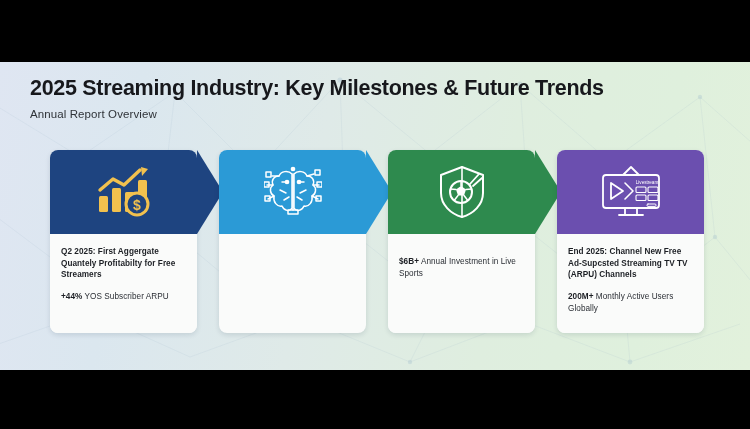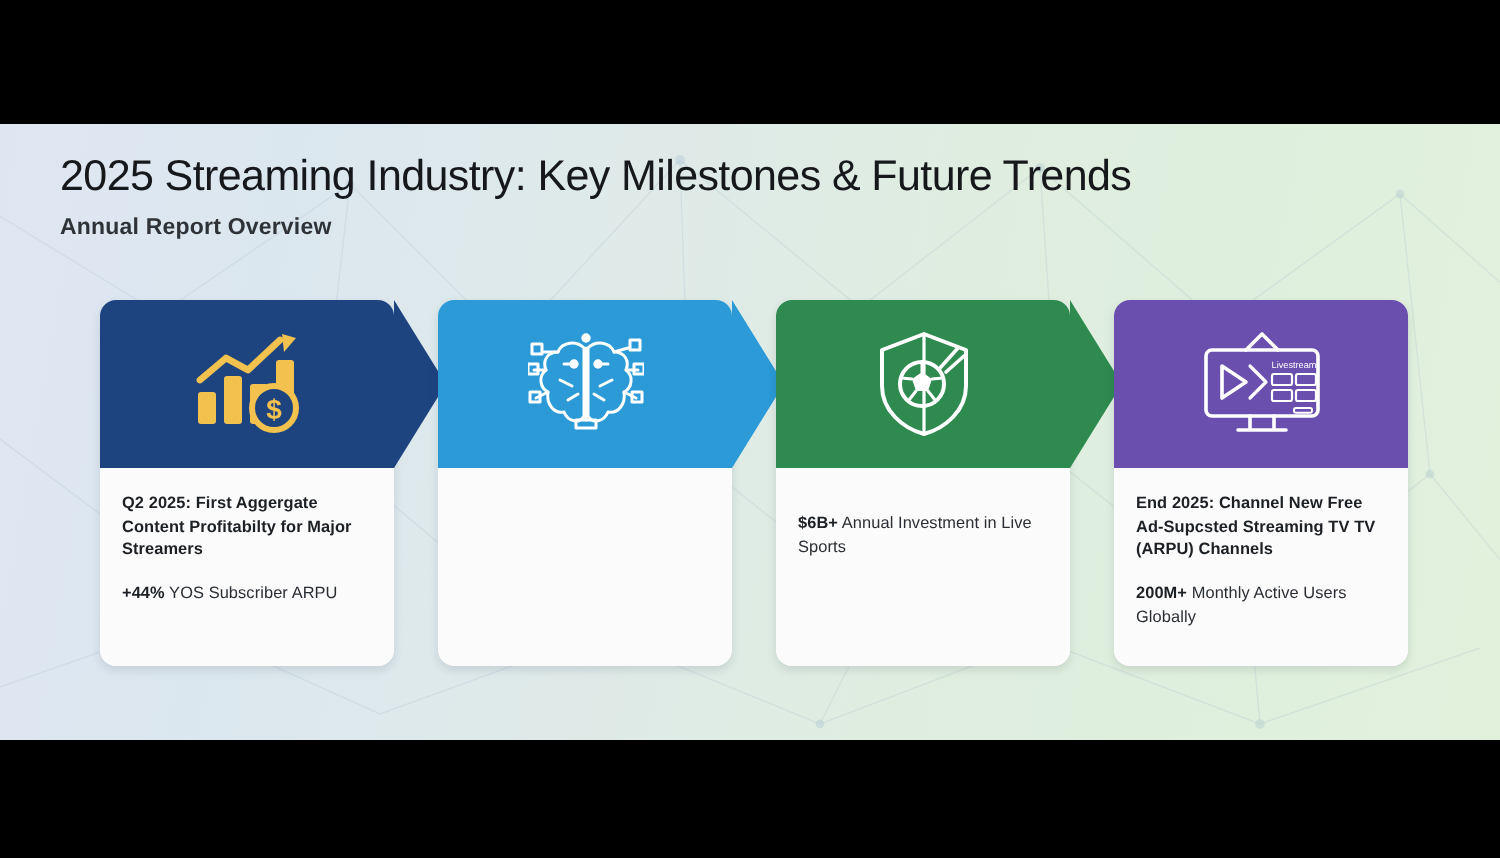--- a/index.html
+++ b/index.html
@@ -11,25 +11,25 @@
   #canvas{
     position:absolute;left:0;top:62px;width:750px;height:308px;
     background:linear-gradient(100deg,#dfe6f2 0%,#dbe7ef 18%,#dfeae8 42%,#dfeedf 66%,#dff0dd 85%,#e2f1dc 100%);
     overflow:hidden;
   }
   #netpattern{position:absolute;left:0;top:0;width:750px;height:308px;opacity:.5;pointer-events:none;}
 
   
   #header{position:absolute;left:30px;top:14px;width:690px;}
   #title{
-    font-size:21.5px;font-weight:normal;color:#17181c;letter-spacing:-.3px;
+    font-size:21.5px;font-weight:bold;color:#17181c;letter-spacing:-.3px;
     line-height:1.15;white-space:nowrap;
   }
   #subtitle{
-    margin-top:7px;font-size:11.5px;color:#2f3338;letter-spacing:.1px;font-weight:bold;
+    margin-top:7px;font-size:11.5px;color:#2f3338;letter-spacing:.1px;
   }
 
   
   #cards{position:absolute;left:0;top:88px;width:750px;height:200px;}
   .card{
     position:absolute;top:0;width:147px;height:183px;
     border-radius:8px;background:#fafbfa;
     box-shadow:0 2px 5px rgba(25,45,70,.13);
     overflow:visible;
   }
@@ -121,21 +121,21 @@
               <rect x="32" y="26" width="9" height="20" rx="1.5" fill="#F2C14E"></rect>
               <rect x="45" y="14" width="9" height="32" rx="1.5" fill="#F2C14E"></rect>
               <polyline points="7,24 20,13 31,19 47,4" fill="none" stroke="#F2C14E" stroke-width="3.4" stroke-linecap="round" stroke-linejoin="round"></polyline>
               <polygon points="48,1 55,3 49,10" fill="#F2C14E"></polygon>
               <circle cx="44" cy="38" r="11" fill="#1E4480" stroke="#F2C14E" stroke-width="3"></circle>
               <text x="44" y="43.5" font-family="Liberation Sans, sans-serif" font-size="14" font-weight="bold" fill="#F2C14E" text-anchor="middle">$</text>
             </svg>
           </div>
         </div>
         <div class="body">
-          <div class="c-title">Q2 2025: First Aggergate Content Profitabilty for Major Streamers</div>
+          <div class="c-title">Q2 2025: First Aggergate Quantely Profitabilty for Free Streamers</div>
           <div class="c-stat"><b>+44%</b><span> YOS Subscriber ARPU</span></div>
         </div>
       </div>
 
       <div class="card" style="left:219px">
         <div class="head" style="background:#2B9AD6">
           <div class="arrow">
             <svg width="30" height="84" viewBox="0 0 30 84">
                 <polygon points="0,0 26,42 0,84" fill="#2B9AD6"></polygon>
               </svg>

